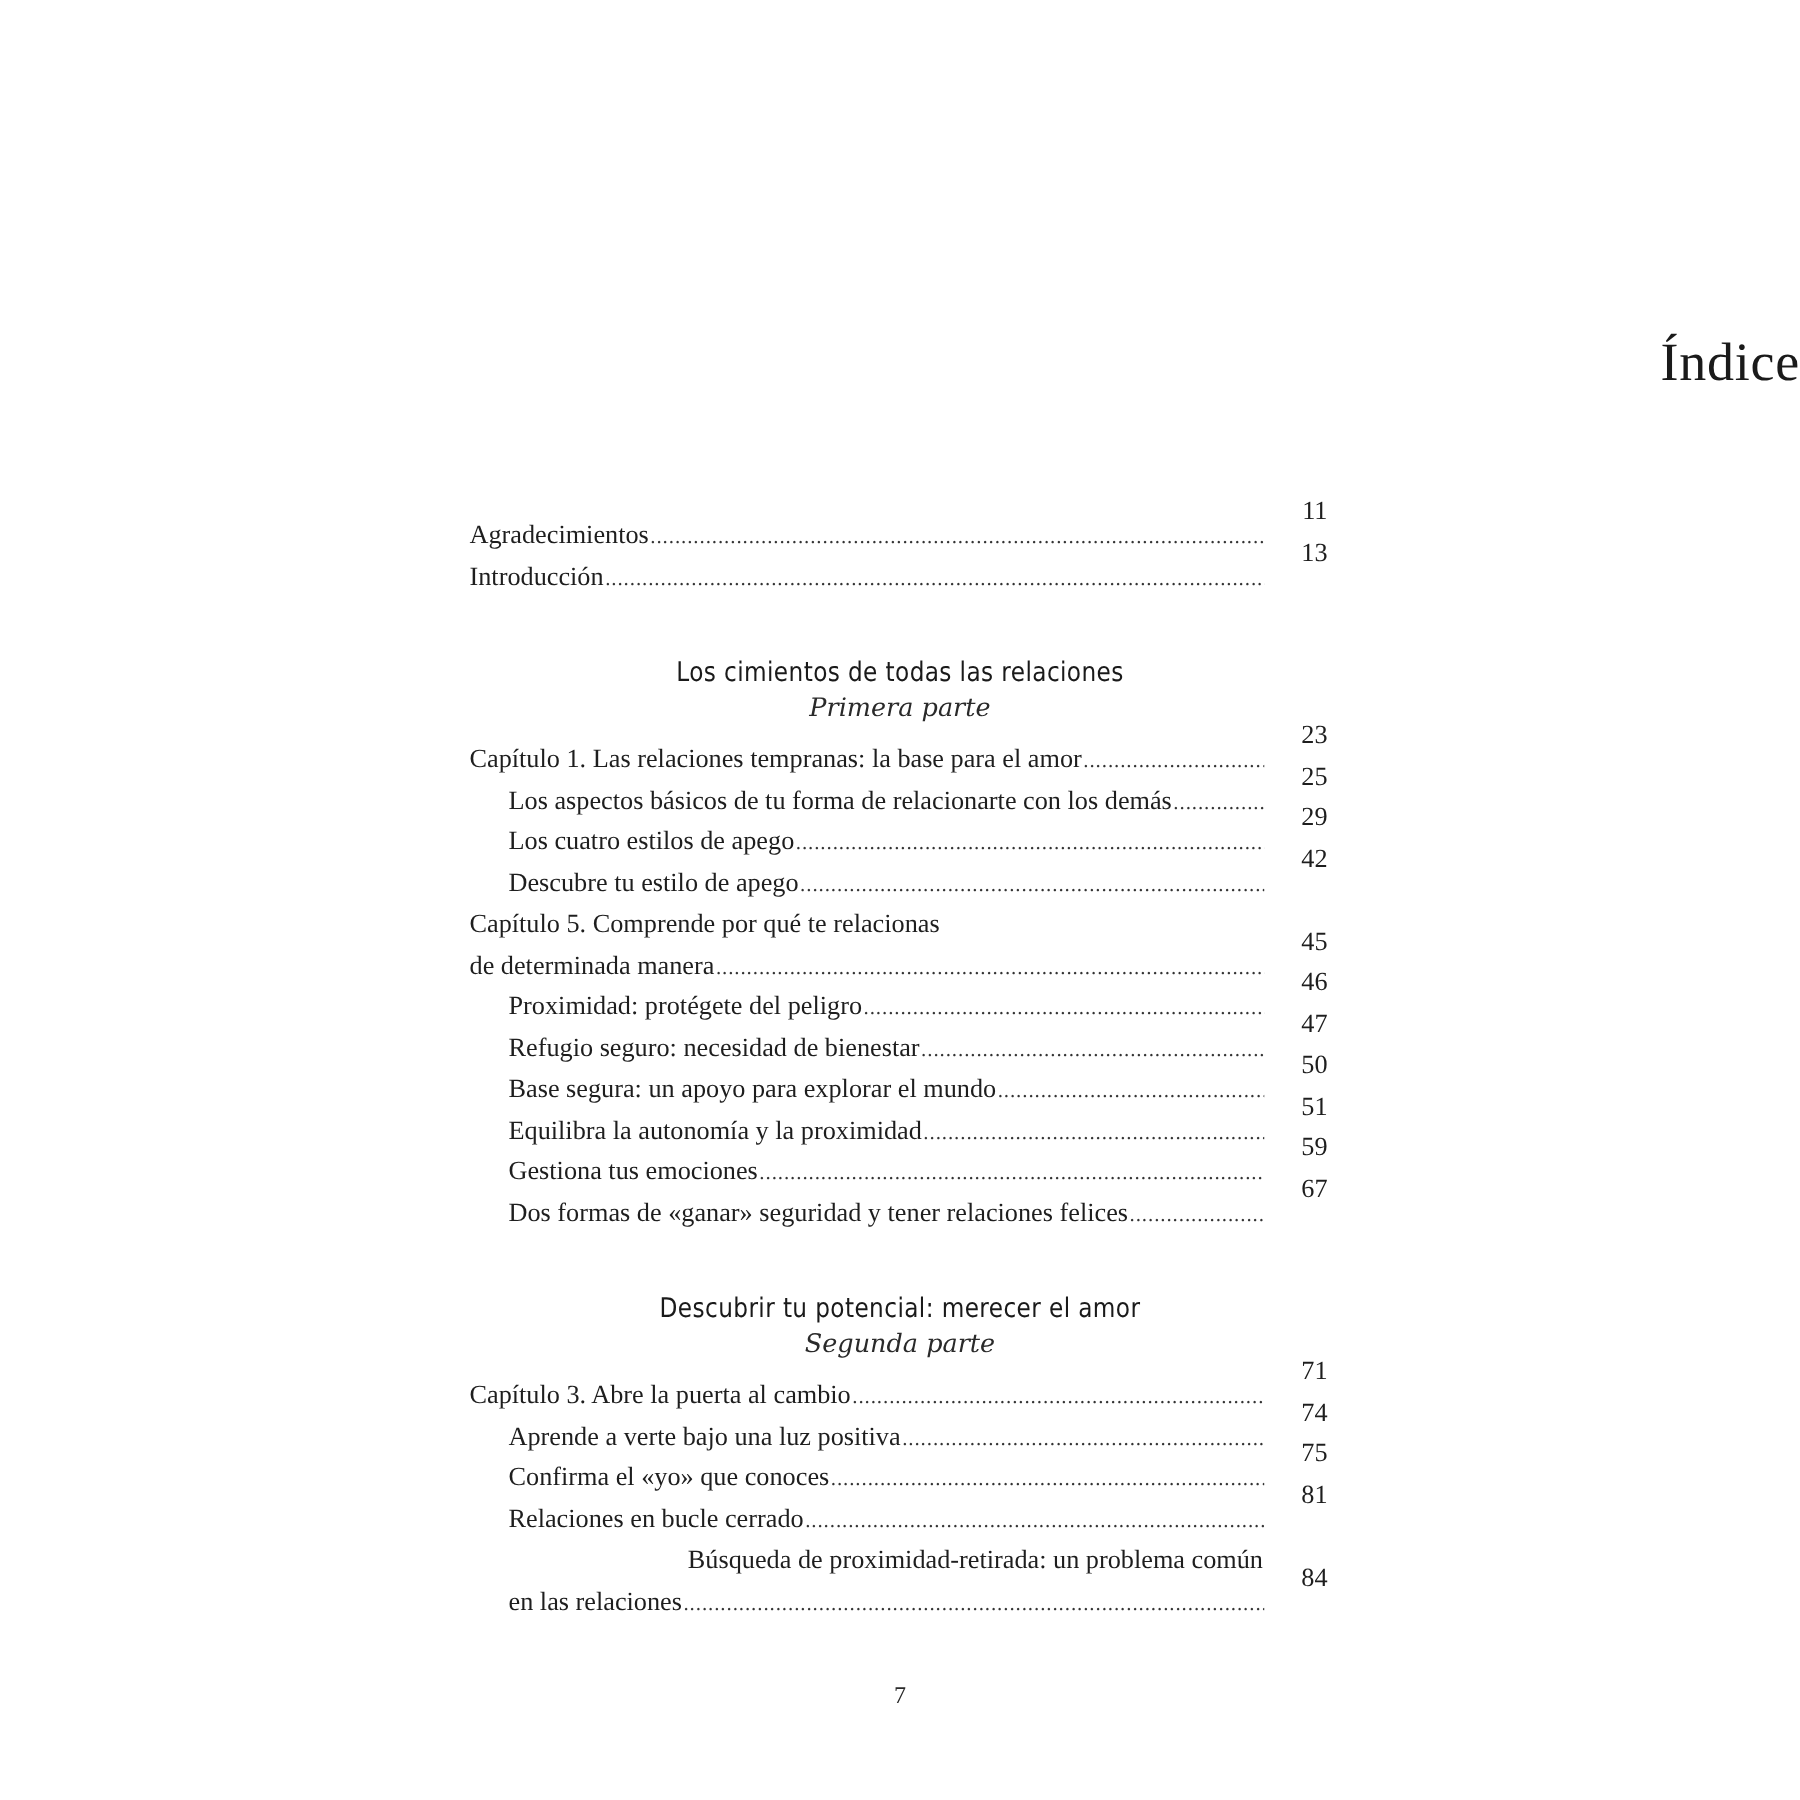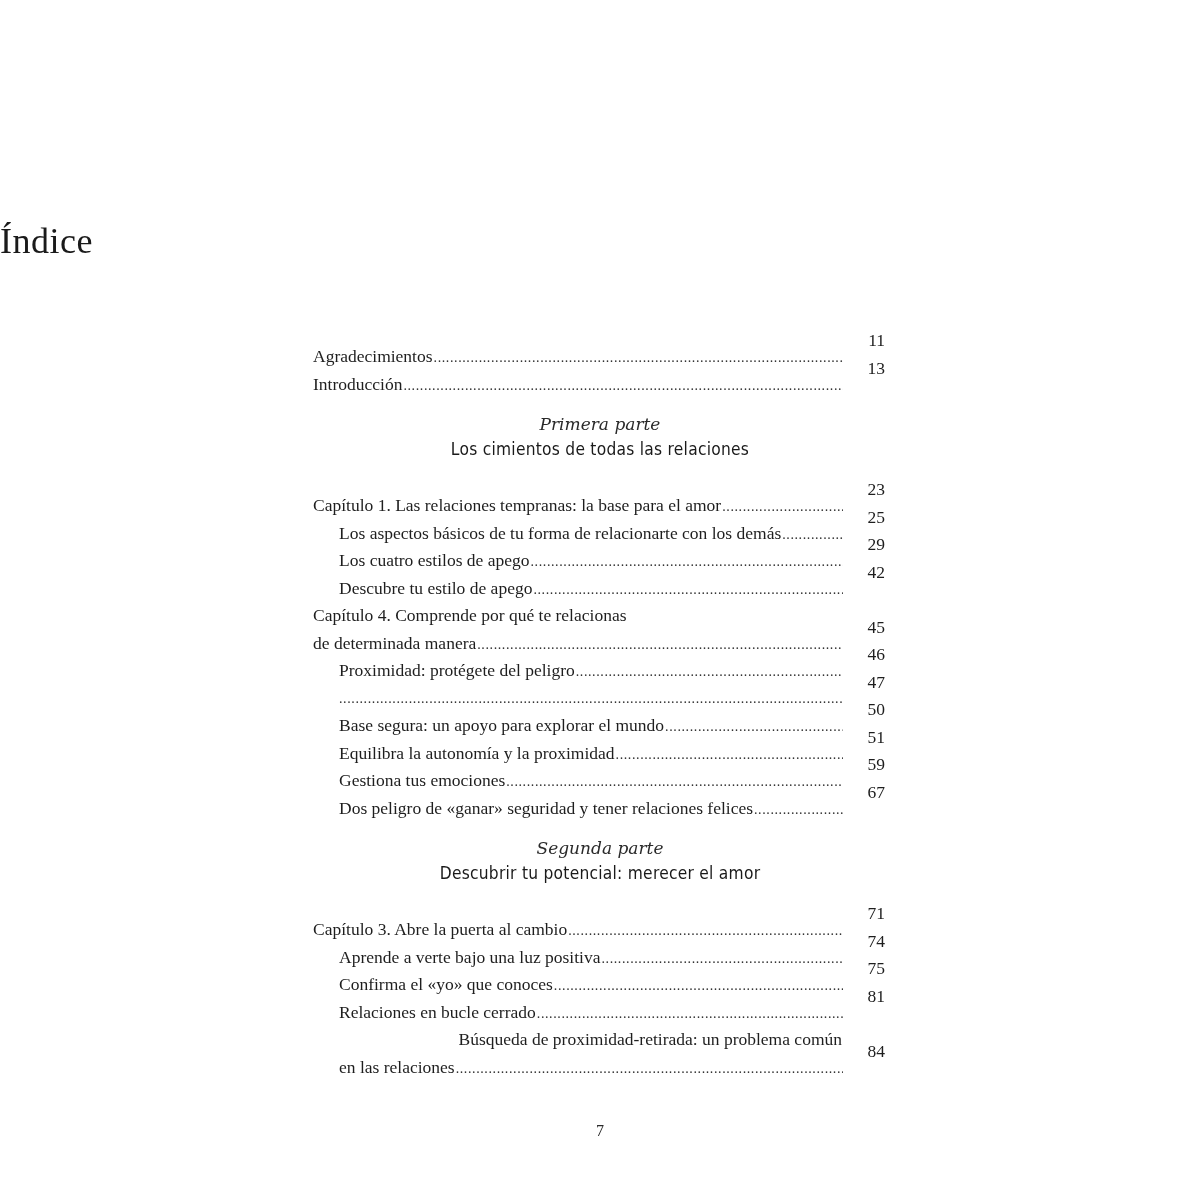--- a/index.html
+++ b/index.html
@@ -13,21 +13,21 @@
       position: relative;
       overflow: hidden;
       font-family: "Liberation Serif", "DejaVu Serif", serif;
       color: #1e1e1e;
     }
     .page-title {
       position: absolute;
       top: 196px;
       left: 0;
       width: 1200px;
-      text-align: left;
+      text-align: right;
       font-size: 36px;
       font-weight: normal;
       letter-spacing: 0.5px;
       color: #1a1a1a;
     }
     .toc {
       position: absolute;
       left: 313px;
       width: 572px;
     }
@@ -72,20 +72,21 @@
     }
     .part-kicker {
       position: absolute;
       left: 0;
       width: 1200px;
       text-align: center;
       font-family: "DejaVu Serif", serif;
       font-style: italic;
       font-size: 17px;
       color: #2a2a2a;
+      margin-top: 48px;
     }
     .part-title {
       position: absolute;
       left: 0;
       width: 1200px;
       text-align: center;
       font-family: "DejaVu Sans", sans-serif;
       font-size: 18px;
       letter-spacing: 0.3px;
       transform: scaleX(0.86);
@@ -151,40 +152,41 @@
   </div>
   <div class="row indent">
     <div class="entry">
         <span class="label">Descubre tu estilo de apego</span>
         <span class="leader"></span>
       </div>
     <span class="page">42</span>
   </div>
   <div class="row nolead">
     <div class="entry">
-        <span class="label">Capítulo 4. Comprende por qué te relacionas</span>
+        <span class="label">Capítulo 5. Comprende por qué te relacionas</span>
       </div>
     <span class="page"></span>
   </div>
   <div class="row">
     <div class="entry">
         <span class="label">de determinada manera</span>
         <span class="leader"></span>
       </div>
     <span class="page">45</span>
   </div>
   <div class="row indent">
     <div class="entry">
         <span class="label">Proximidad: protégete del peligro</span>
         <span class="leader"></span>
       </div>
     <span class="page">46</span>
   </div>
   <div class="row indent">
     <div class="entry">
+        <span class="label">Refugio seguro: necesidad de bienestar</span>
         <span class="leader"></span>
       </div>
     <span class="page">47</span>
   </div>
   <div class="row indent">
     <div class="entry">
         <span class="label">Base segura: un apoyo para explorar el mundo</span>
         <span class="leader"></span>
       </div>
     <span class="page">50</span>
@@ -198,21 +200,21 @@
   </div>
   <div class="row indent">
     <div class="entry">
         <span class="label">Gestiona tus emociones</span>
         <span class="leader"></span>
       </div>
     <span class="page">59</span>
   </div>
   <div class="row indent">
     <div class="entry">
-        <span class="label">Dos peligro de «ganar» seguridad y tener relaciones felices</span>
+        <span class="label">Dos formas de «ganar» seguridad y tener relaciones felices</span>
         <span class="leader"></span>
       </div>
     <span class="page">67</span>
   </div>
 </div>
 
 <div class="part-kicker" style="top:838px;">Segunda parte</div>
 <div class="part-title" style="top:862px;">Descubrir tu potencial: merecer el amor</div>
 
 <div class="toc" style="top:900px;">

